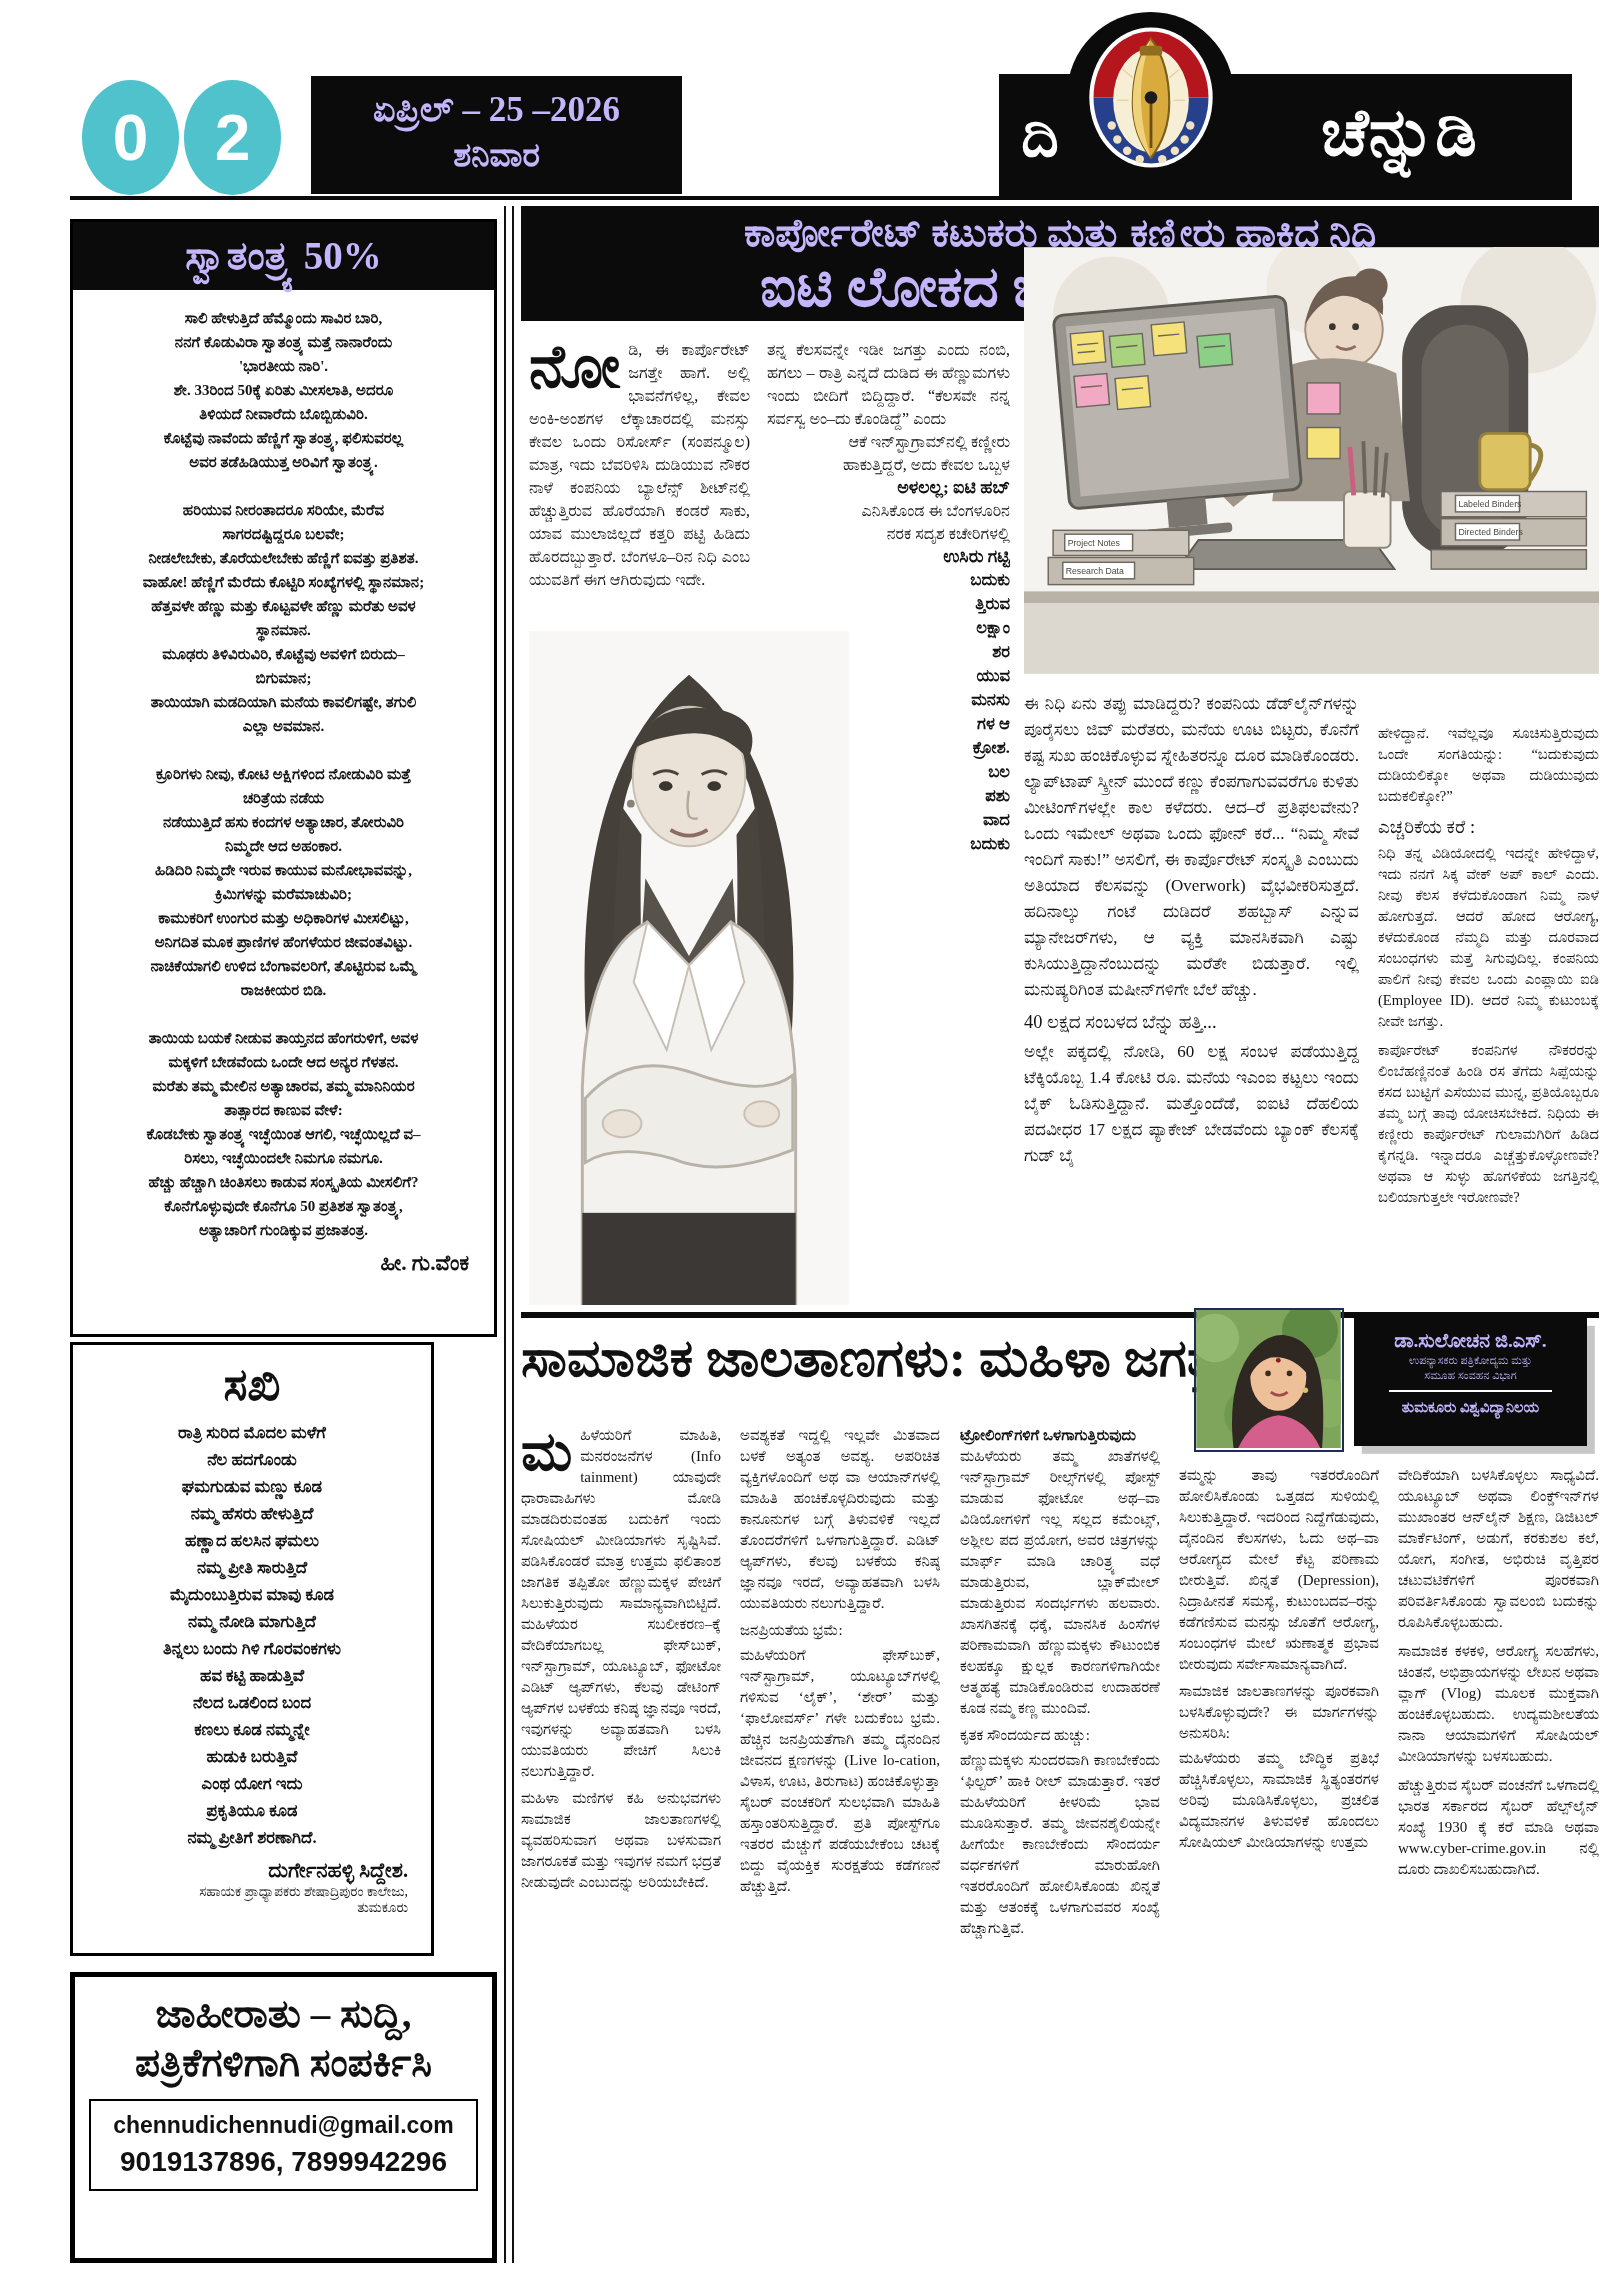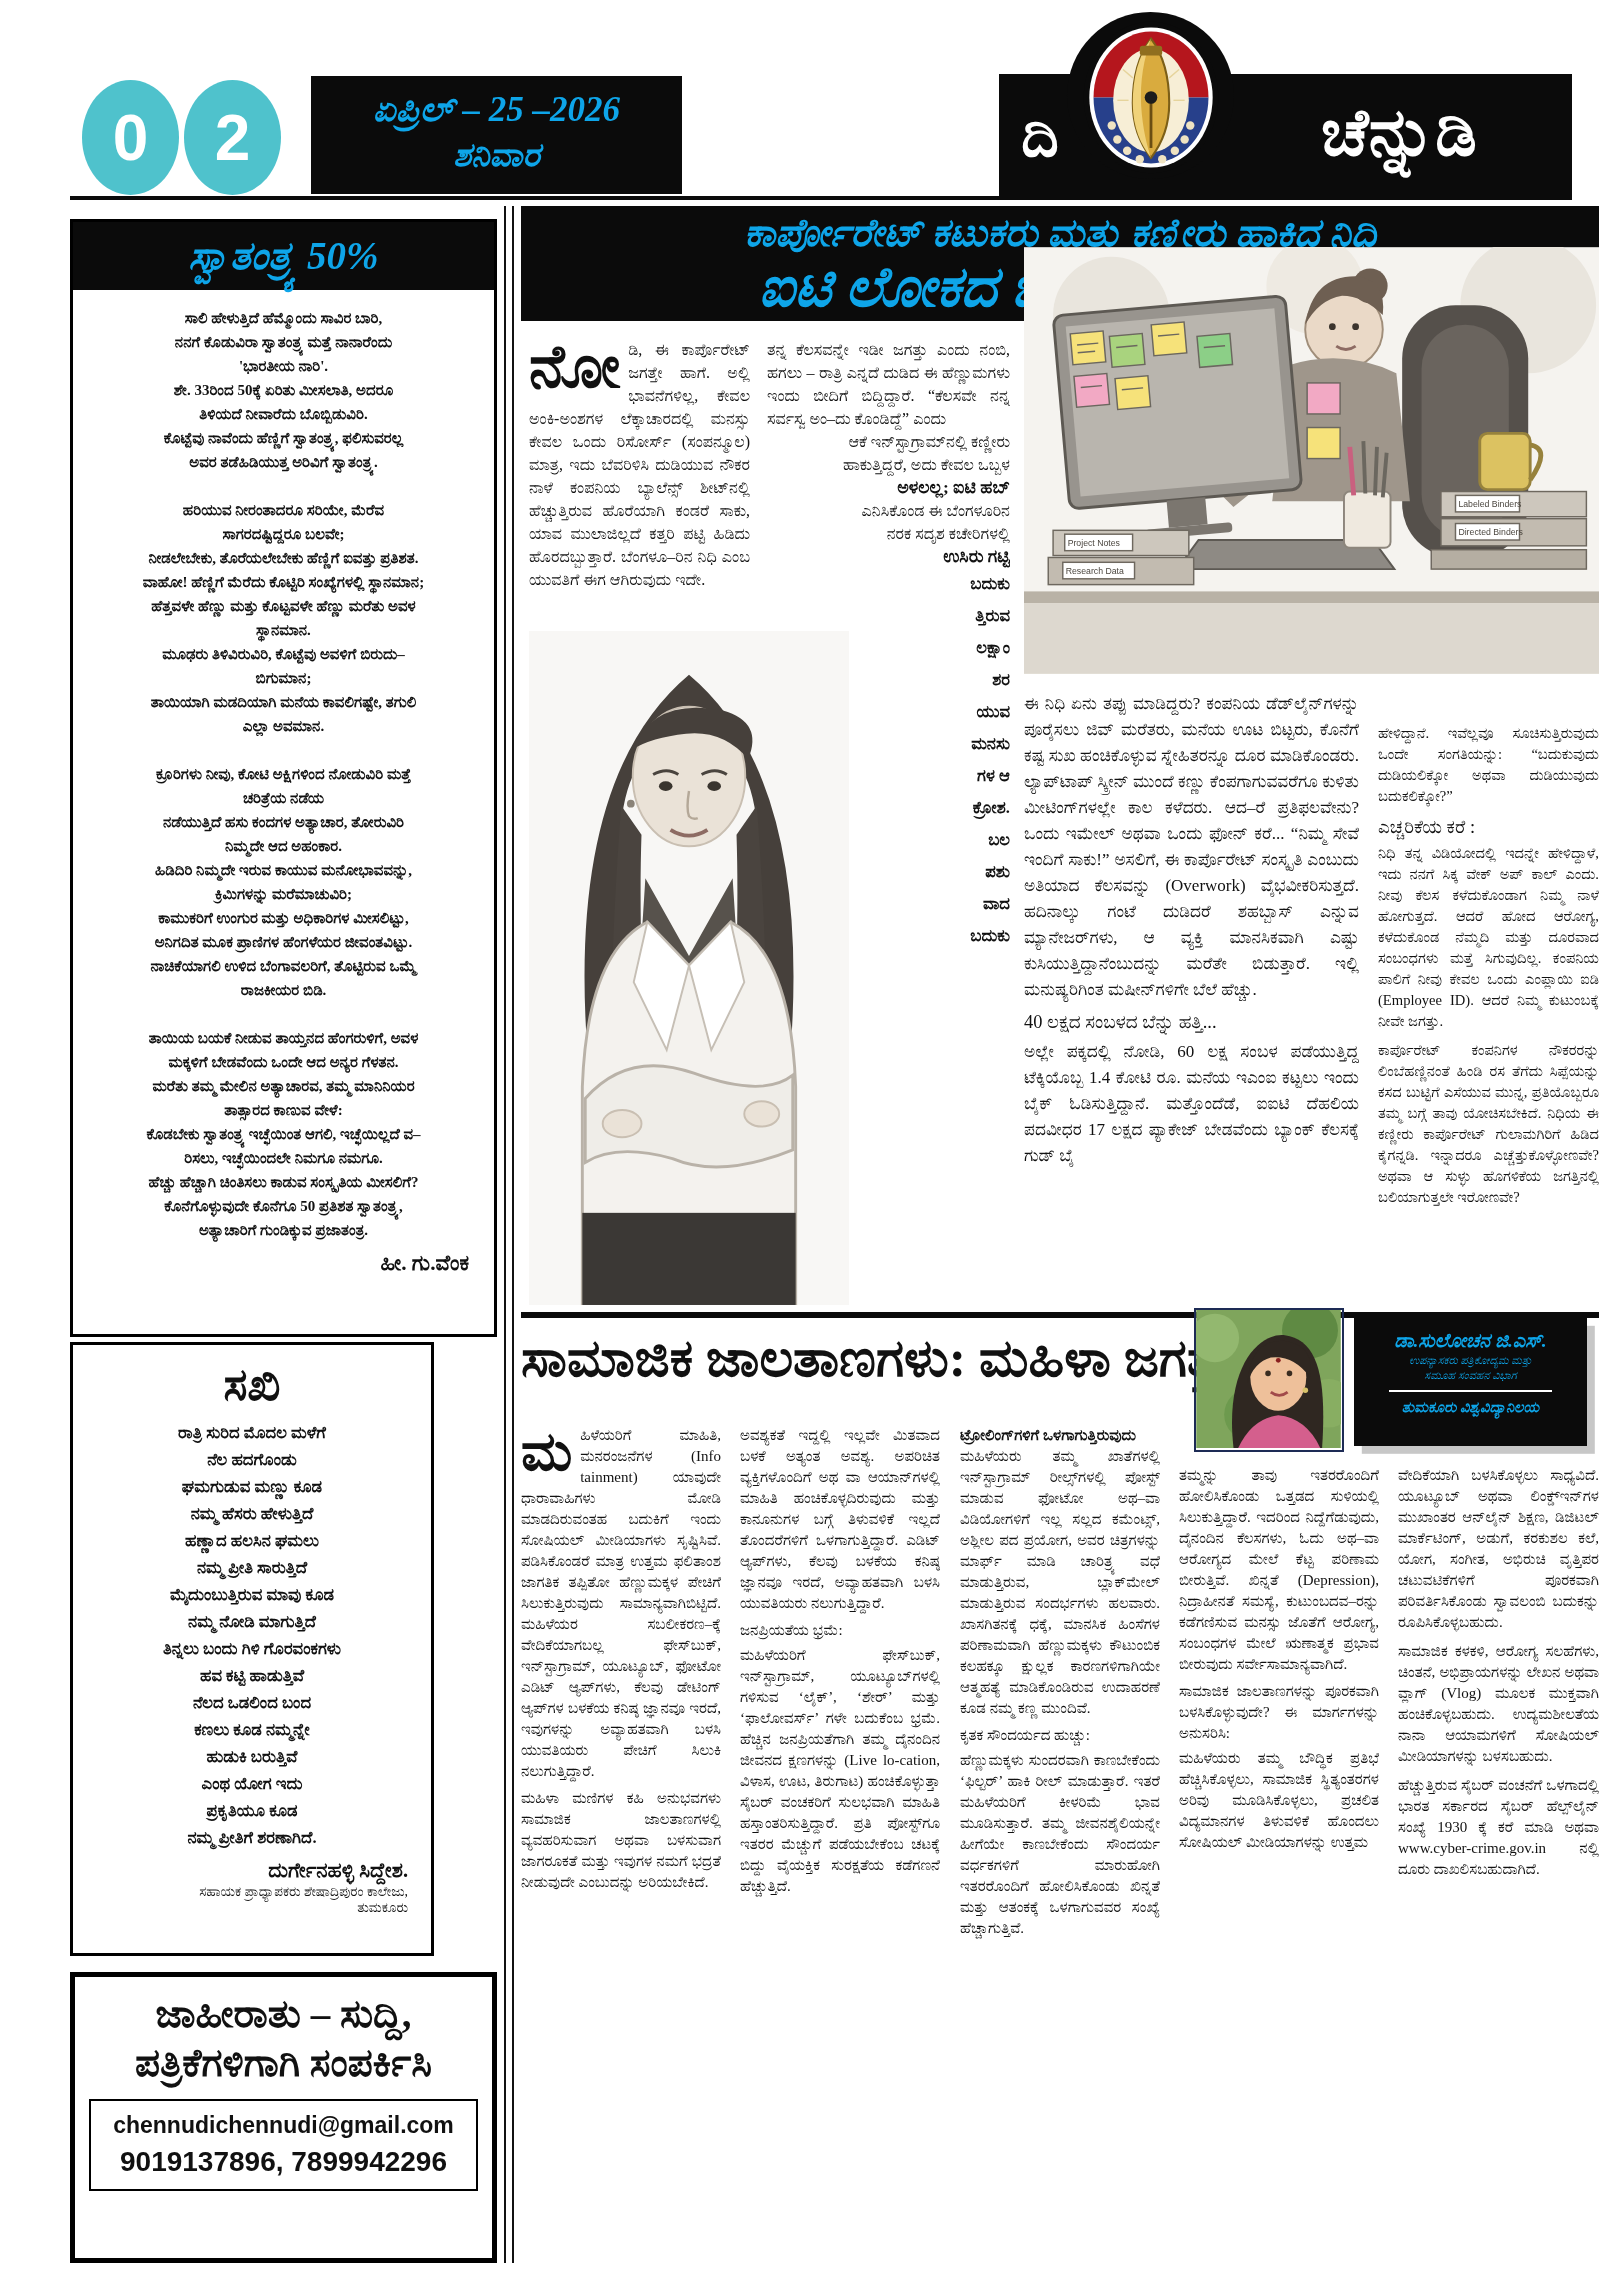--- a/index.html
+++ b/index.html
@@ -1,19 +1,19 @@
 <!DOCTYPE html>
 <html><head>
 <meta charset="utf-8">
 <style>
   html,body{margin:0;padding:0;background:#e8e8e8;}
   #page{position:relative;width:1605px;height:2292px;background:#fff;overflow:hidden;
         font-family:"Liberation Serif",serif;color:#111;}
   .abs{position:absolute;}
-  .ink{background:#0b0b0b;color:#0ea5e9;font-style:italic;}
+  .ink{background:#0b0b0b;color:#c4b5fd;}
   .ctr{text-align:center;}
   .jst{text-align:justify;}
   .rgt{text-align:right;}
   .b{font-weight:bold;}
   .pre{white-space:pre-line;}
   .sans{font-family:"Liberation Sans",sans-serif;}
   .clip{overflow:hidden;}
   .circle{border-radius:50%;background:#4fc2cc;color:#fff;display:flex;align-items:center;justify-content:center;
           font-family:"Liberation Sans",sans-serif;font-weight:bold;}
   .boxed{border:3.9px solid #000;box-sizing:border-box;background:#fff;}
@@ -196,21 +196,21 @@
       <rect x="55" y="600" width="220" height="95" fill="#3b3835"></rect>
     </svg>
   </div>
 
   <div class="abs clip" style="left:767px;top:338px;width:243px;height:967px;font-size:16px;line-height:23px;">
     <div class="jst">ತನ್ನ ಕೆಲಸವನ್ನೇ ಇಡೀ ಜಗತ್ತು ಎಂದು ನಂಬಿ, ಹಗಲು – ರಾತ್ರಿ ಎನ್ನದೆ ದುಡಿದ ಈ ಹೆಣ್ಣುಮಗಳು ಇಂದು ಬೀದಿಗೆ ಬಿದ್ದಿದ್ದಾರೆ. “ಕೆಲಸವೇ ನನ್ನ ಸರ್ವಸ್ವ ಅಂ–ದು ಕೊಂಡಿದ್ದೆ” ಎಂದು</div>
     <div class="rgt" style="margin-left:62px;">ಆಕೆ ಇನ್‌ಸ್ಟಾಗ್ರಾಮ್‌ನಲ್ಲಿ ಕಣ್ಣೀರು ಹಾಕುತ್ತಿದ್ದರೆ, ಅದು ಕೇವಲ ಒಬ್ಬಳ</div>
     <div class="rgt b" style="margin-left:62px;font-size:17.5px;">ಅಳಲಲ್ಲ; ಐಟಿ ಹಬ್</div>
     <div class="rgt" style="margin-left:89px;">ಎನಿಸಿಕೊಂಡ ಈ ಬೆಂಗಳೂರಿನ ನರಕ ಸದೃಶ ಕಚೇರಿಗಳಲ್ಲಿ</div>
     <div class="rgt b" style="margin-left:116px;font-size:17.5px;">ಉಸಿರು ಗಟ್ಟಿ</div>
-    <div class="rgt b pre" style="margin-left:146px;font-size:16.5px;line-height:32px;">ಬದುಕು
+    <div class="rgt b pre" style="margin-left:146px;font-size:16.5px;line-height:24px;">ಬದುಕು
 ತ್ತಿರುವ
 ಲಕ್ಷಾಂ
 ಶರ
 ಯುವ
 ಮನಸು
 ಗಳ ಆ
 ಕ್ರೋಶ.
 ಬಲ
 ಪಶು
 ವಾದ

